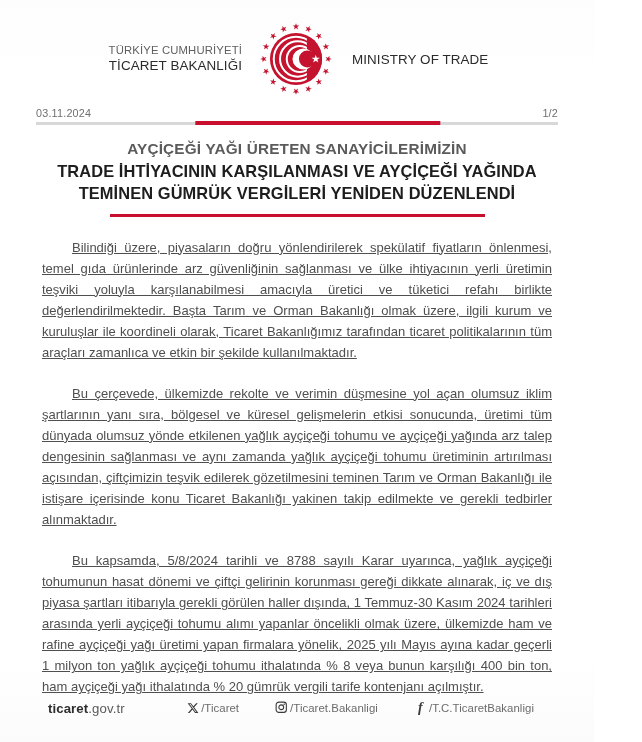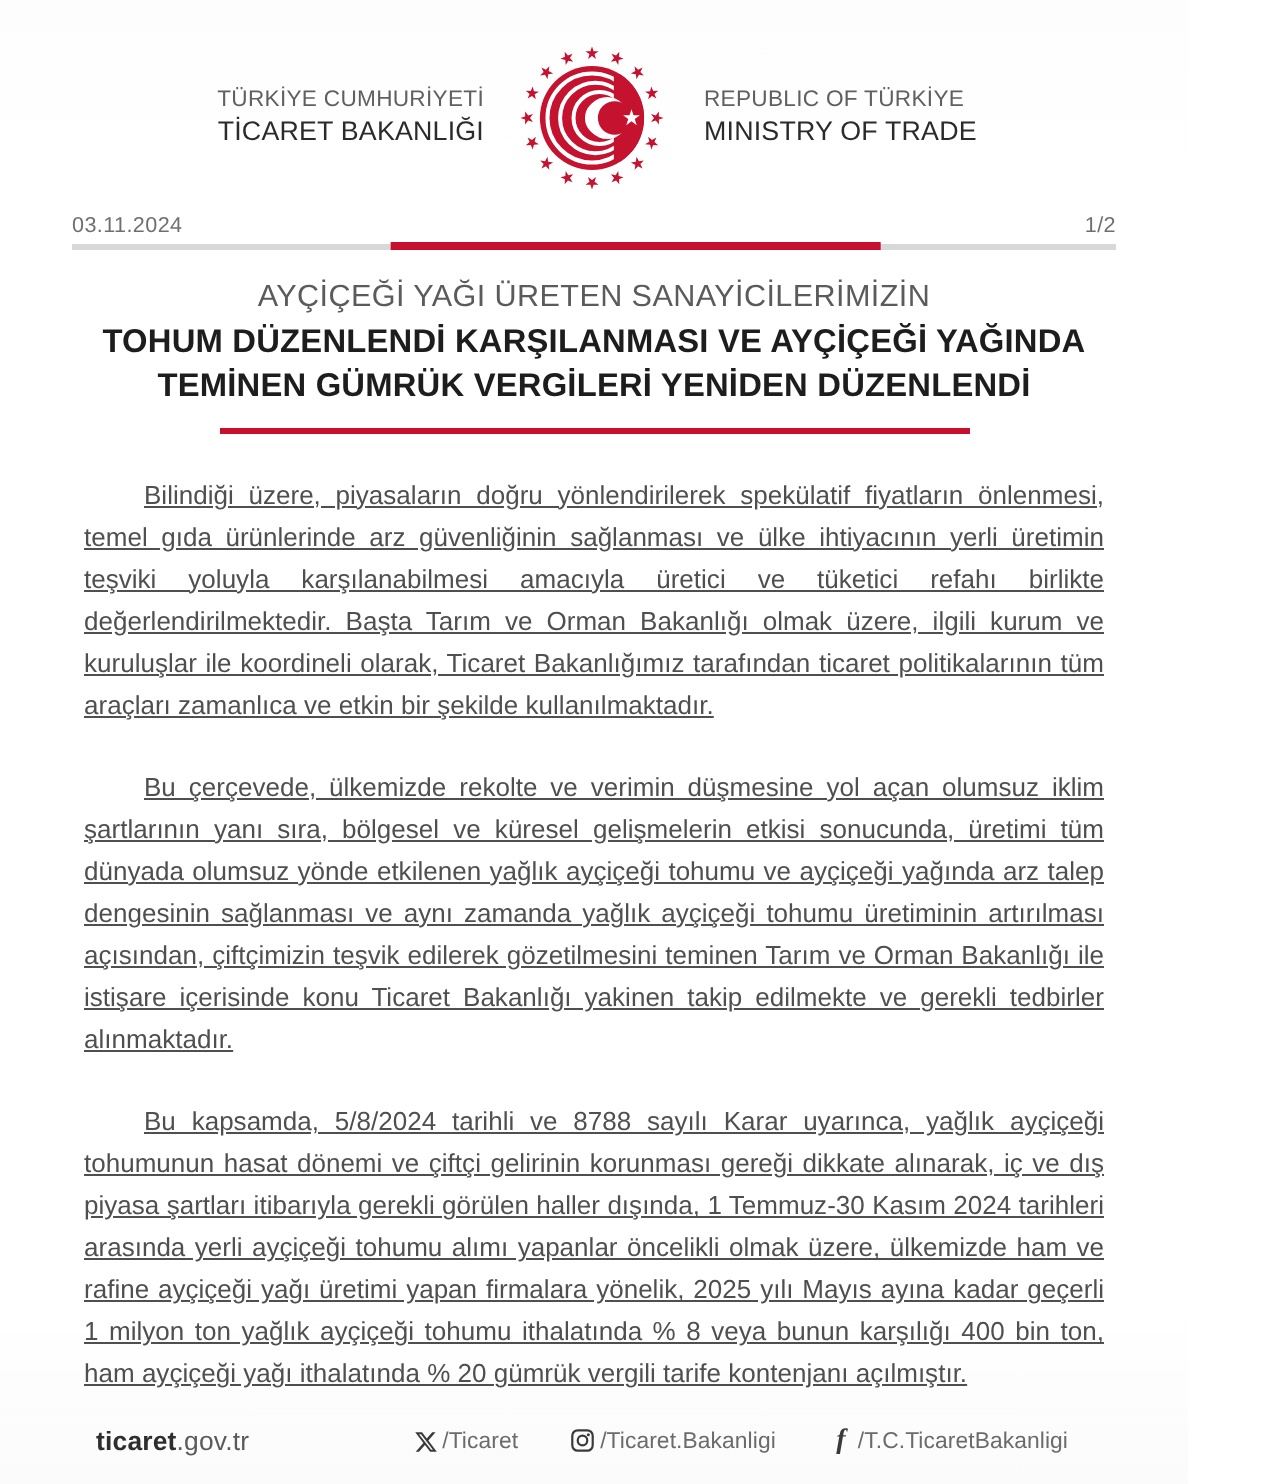--- a/index.html
+++ b/index.html
@@ -94,21 +94,21 @@
   }
 
   
   .title-block {
     text-align: center;
     margin: 14px 28px 0 28px;
   }
   .title-kicker {
     font-size: 15.3px;
     color: #5b5b5b;
-    font-weight: 400;
+    font-weight: 700;
     letter-spacing: 0.2px;
     line-height: 1.3;
   }
   .title-main {
     font-size: 16.4px;
     font-weight: bold;
     color: #1d1d1d;
     line-height: 1.33;
     letter-spacing: 0.1px;
     margin-top: 2px;
@@ -134,36 +134,36 @@
     letter-spacing: 0.01px;
     text-decoration: underline;
   }
   .body-copy p:last-child { margin-bottom: 0; }
 
   
   .footer {
     position: absolute;
     left: 0;
     right: 0;
-    bottom: 14px;
-    display: flex;
-    align-items: center;
+    bottom: 26px;
+    display: flex;
+    align-items: flex-start;
     padding: 0 42px 0 48px;
   }
   .brand {
     font-size: 13.2px;
     color: #5a5a5a;
     letter-spacing: 0.1px;
     white-space: nowrap;
   }
   .brand b { color: #2e2e2e; font-weight: bold; }
   .socials {
     display: flex;
     align-items: center;
-    gap: 26px;
+    gap: 36px;
     margin-left: auto;
     margin-right: 18px;
   }
   .social {
     display: flex;
     align-items: center;
     font-size: 11.4px;
     color: #6b6b6b;
     white-space: nowrap;
     letter-spacing: 0.05px;
@@ -243,38 +243,37 @@
 
         <g clip-path="url(#discclip)">
           <circle cx="59" cy="50" r="12.5" fill="#ffffff"></circle>
           <circle cx="63.5" cy="50" r="10" fill="#c4122f"></circle>
           <polygon points="0,-5.2 1.2,-1.6 5,-1.6 1.95,0.62 3.1,4.25 0,2 -3.1,4.25 -1.95,0.62 -5,-1.6 -1.2,-1.6" fill="#ffffff" transform="translate(73.5,50)"></polygon>
         </g>
       </svg>
     </div>
 
     <div class="mast-text right">
-      <div class="mast-line1">REPUBLIC OF TÜRKİYE</div>
       <div class="mast-line2">MINISTRY OF TRADE</div>
     </div>
 
   </div>
 
   <div class="meta-row">
     <span>03.11.2024</span>
     <span>1/2</span>
   </div>
   <div class="rule">
     <div class="rule-red"></div>
   </div>
 
   <div class="title-block">
     <div class="title-kicker">AYÇİÇEĞİ YAĞI ÜRETEN SANAYİCİLERİMİZİN</div>
     <div class="title-main">
-      <div>TOHUM DÜZENLENDİ KARŞILANMASI VE AYÇİÇEĞİ YAĞINDA</div>
+      <div>TRADE İHTİYACININ KARŞILANMASI VE AYÇİÇEĞİ YAĞINDA</div>
       <div>TEMİNEN GÜMRÜK VERGİLERİ YENİDEN DÜZENLENDİ</div>
     </div>
     <div class="title-underline"></div>
   </div>
 
   <div class="body-copy">
     <p>Bilindiği üzere, piyasaların doğru yönlendirilerek spekülatif fiyatların önlenmesi, temel gıda ürünlerinde arz güvenliğinin sağlanması ve ülke ihtiyacının yerli üretimin teşviki yoluyla karşılanabilmesi amacıyla üretici ve tüketici refahı birlikte değerlendirilmektedir. Başta Tarım ve Orman Bakanlığı olmak üzere, ilgili kurum ve kuruluşlar ile koordineli olarak, Ticaret Bakanlığımız tarafından ticaret politikalarının tüm araçları zamanlıca ve etkin bir şekilde kullanılmaktadır.</p>
     <p>Bu çerçevede, ülkemizde rekolte ve verimin düşmesine yol açan olumsuz iklim şartlarının yanı sıra, bölgesel ve küresel gelişmelerin etkisi sonucunda, üretimi tüm dünyada olumsuz yönde etkilenen yağlık ayçiçeği tohumu ve ayçiçeği yağında arz talep dengesinin sağlanması ve aynı zamanda yağlık ayçiçeği tohumu üretiminin artırılması açısından, çiftçimizin teşvik edilerek gözetilmesini teminen Tarım ve Orman Bakanlığı ile istişare içerisinde konu Ticaret Bakanlığı yakinen takip edilmekte ve gerekli tedbirler alınmaktadır.</p>
     <p>Bu kapsamda, 5/8/2024 tarihli ve 8788 sayılı Karar uyarınca, yağlık ayçiçeği tohumunun hasat dönemi ve çiftçi gelirinin korunması gereği dikkate alınarak, iç ve dış piyasa şartları itibarıyla gerekli görülen haller dışında, 1 Temmuz-30 Kasım 2024 tarihleri arasında yerli ayçiçeği tohumu alımı yapanlar öncelikli olmak üzere, ülkemizde ham ve rafine ayçiçeği yağı üretimi yapan firmalara yönelik, 2025 yılı Mayıs ayına kadar geçerli 1 milyon ton yağlık ayçiçeği tohumu ithalatında % 8 veya bunun karşılığı 400 bin ton, ham ayçiçeği yağı ithalatında % 20 gümrük vergili tarife kontenjanı açılmıştır.</p>
   </div>

